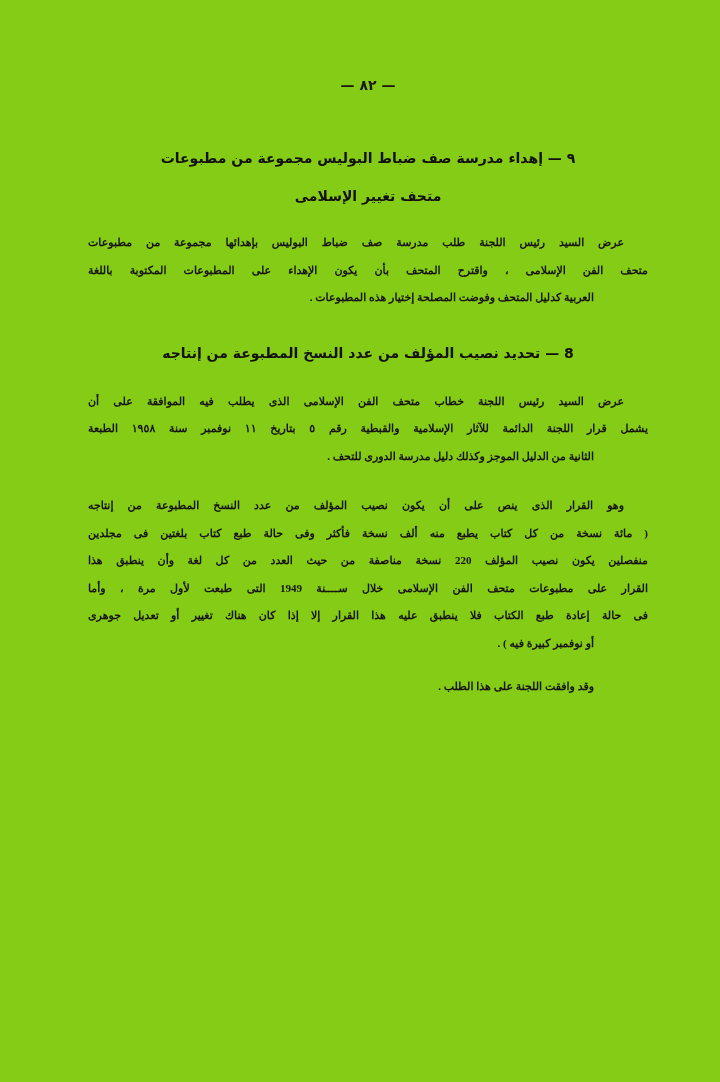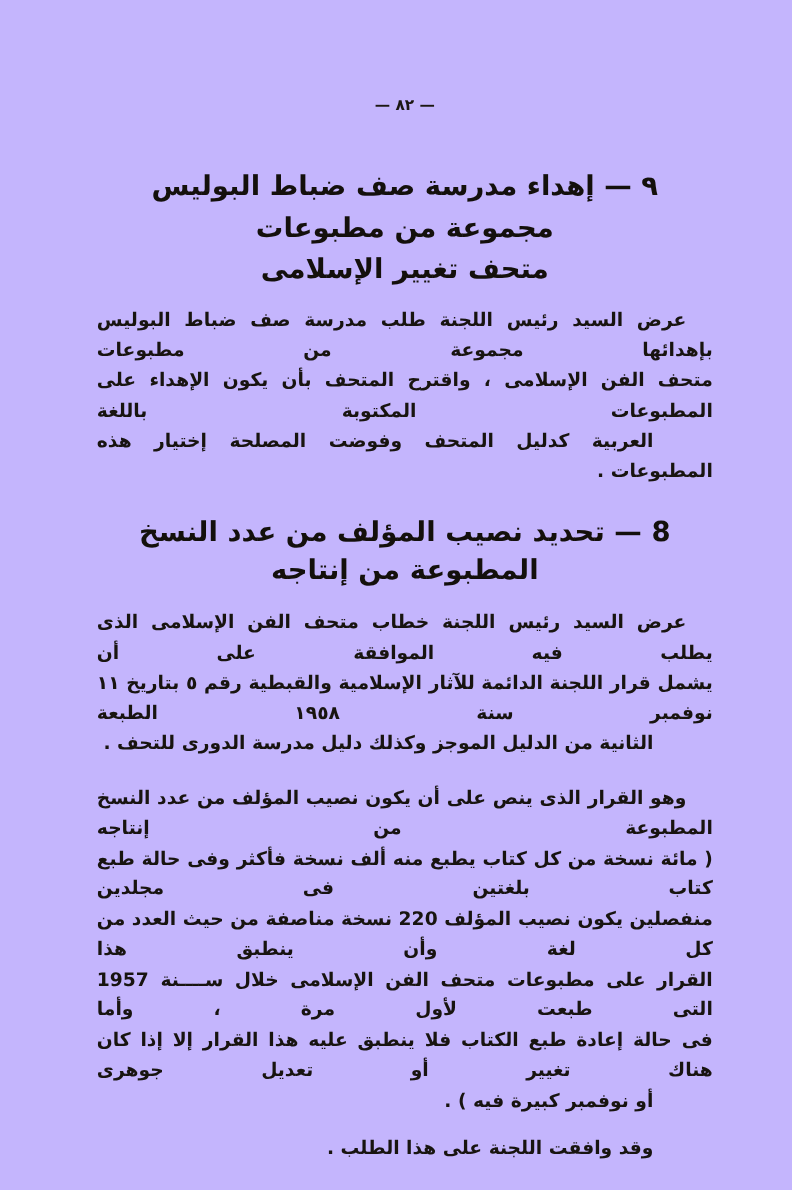--- a/index.html
+++ b/index.html
@@ -5,46 +5,47 @@
   html, body {
     margin: 0;
     padding: 0;
     background: #ffffff;
   }
   .page {
     position: relative;
     box-sizing: border-box;
     width: 720px;
     height: 1082px;
-    background: #c4b5fd;
+    background: #84cc16;
     overflow: hidden;
     direction: rtl;
-    padding: 12px 72px 0 88px;
+    padding: 1px 72px 0 88px;
     font-family: "DejaVu Sans", sans-serif;
     font-weight: 700;
     color: #181410;
   }
   .page-number {
     padding-top: 76px;
     text-align: center;
     font-size: 14px;
     letter-spacing: 1px;
     color: #1c1712;
   }
   .sec-heading {
     text-align: center;
-    font-size: 25px;
+    font-size: 14px;
     line-height: 38px;
     color: #14100c;
   }
   .h9  { margin-top: 46px; }
   .h10 { margin-top: 24px; line-height: 34px; }
   .para {
-    font-size: 17px;
+    font-size: 11px;
     line-height: 27.5px;
+    font-family: Liberation Serif, serif;
   }
   .para .line {
     text-align: justify;
     text-align-last: justify;
     white-space: normal;
   }
   .para .line.first { text-indent: 24px; }
   .para .line.last  { text-align-last: right; }
   .para .line.ind   { text-indent: 54px; }
   .para-a { margin-top: 14px; }
@@ -77,21 +78,21 @@
   <div class="para para-b">
     <div class="line first">عرض السيد رئيس اللجنة خطاب متحف الفن الإسلامى الذى يطلب فيه الموافقة على أن</div>
     <div class="line">يشمل قرار اللجنة الدائمة للآثار الإسلامية والقبطية رقم ٥ بتاريخ ١١ نوفمبر سنة ١٩٥٨ الطبعة</div>
     <div class="line last ind">الثانية من الدليل الموجز وكذلك دليل مدرسة الدورى للتحف .</div>
   </div>
 
   <div class="para para-c">
     <div class="line first">وهو القرار الذى ينص على أن يكون نصيب المؤلف من عدد النسخ المطبوعة من إنتاجه</div>
     <div class="line">( مائة نسخة من كل كتاب يطبع منه ألف نسخة فأكثر وفى حالة طبع كتاب بلغتين فى مجلدين</div>
     <div class="line">منفصلين يكون نصيب المؤلف 220 نسخة مناصفة من حيث العدد من كل لغة وأن ينطبق هذا</div>
-    <div class="line">القرار على مطبوعات متحف الفن الإسلامى خلال ســــنة 1957 التى طبعت لأول مرة ، وأما</div>
+    <div class="line">القرار على مطبوعات متحف الفن الإسلامى خلال ســــنة 1949 التى طبعت لأول مرة ، وأما</div>
     <div class="line">فى حالة إعادة طبع الكتاب فلا ينطبق عليه هذا القرار إلا إذا كان هناك تغيير أو تعديل جوهرى</div>
     <div class="line last ind">أو نوفمبر كبيرة فيه ) .</div>
   </div>
 
   <div class="para para-d">
     <div class="line last ind">وقد وافقت اللجنة على هذا الطلب .</div>
   </div>
 
 </div>
 

